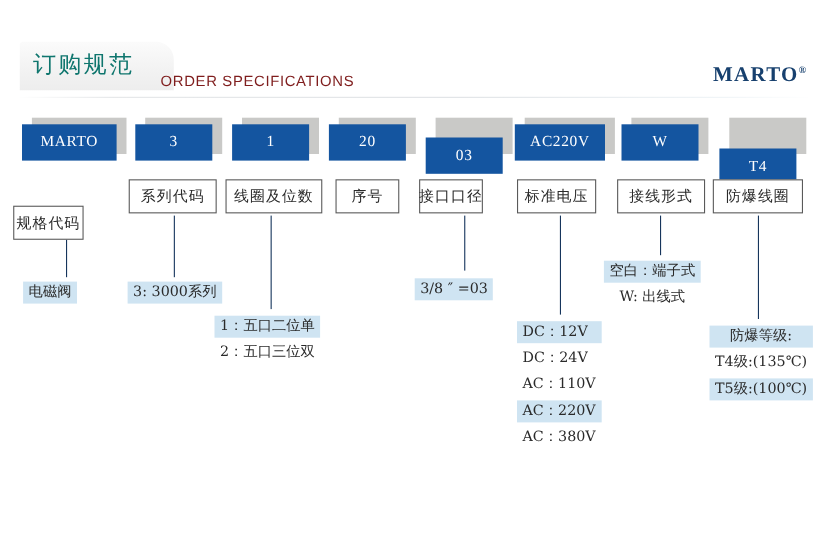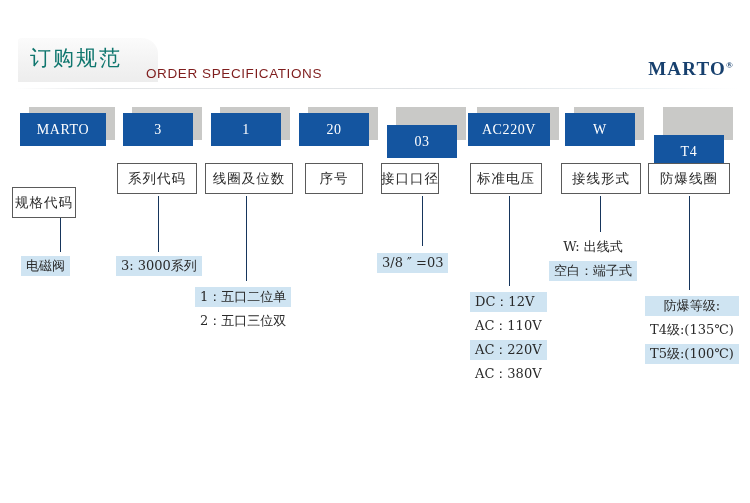--- a/index.html
+++ b/index.html
@@ -185,31 +185,32 @@
       <div class="connector" style="left: 422px; top: 196px; height: 50px;"></div>
       <div class="detail center" style="left: 377px; top: 253px;">
         <span class="row hl">3/8 ″ =03</span>
       </div>
       <div class="code-shadow" style="left: 477px; top: 107px; width: 82px;"></div>
       <div class="code-box" style="left: 468px; top: 113px; width: 82px;">AC220V</div>
       <div class="label-box" style="left: 470px; top: 163px; width: 72px;">标准电压</div>
       <div class="connector" style="left: 509px; top: 196px; height: 90px;"></div>
       <div class="detail" style="left: 470px; top: 292px;">
         <span class="row hl">DC：12V</span>
+        <span class="row plain">DC：24V</span>
         <span class="row plain">AC：110V</span>
         <span class="row hl">AC：220V</span>
         <span class="row plain">AC：380V</span>
       </div>
       <div class="code-shadow" style="left: 574px; top: 107px; width: 70px;"></div>
       <div class="code-box" style="left: 565px; top: 113px; width: 70px;">W</div>
       <div class="label-box" style="left: 561px; top: 163px; width: 80px;">接线形式</div>
       <div class="connector" style="left: 600px; top: 196px; height: 36px;"></div>
       <div class="detail center" style="left: 549px; top: 237px;">
+        <span class="row hl">空白：端子式</span>
         <span class="row plain">W: 出线式</span>
-        <span class="row hl">空白：端子式</span>
       </div>
       <div class="code-shadow" style="left: 663px; top: 107px; width: 70px;"></div>
       <div class="code-box" style="left: 654px; top: 113px; width: 70px; margin-top: 22px;">T4</div>
       <div class="label-box" style="left: 648px; top: 163px; width: 82px;">防爆线圈</div>
       <div class="connector" style="left: 689px; top: 196px; height: 94px;"></div>
       <div class="detail center" style="left: 645px; top: 296px;">
         <span class="row hl">防爆等级:</span>
         <span class="row plain">T4级:(135℃)</span>
         <span class="row hl">T5级:(100℃)</span>
       </div>

